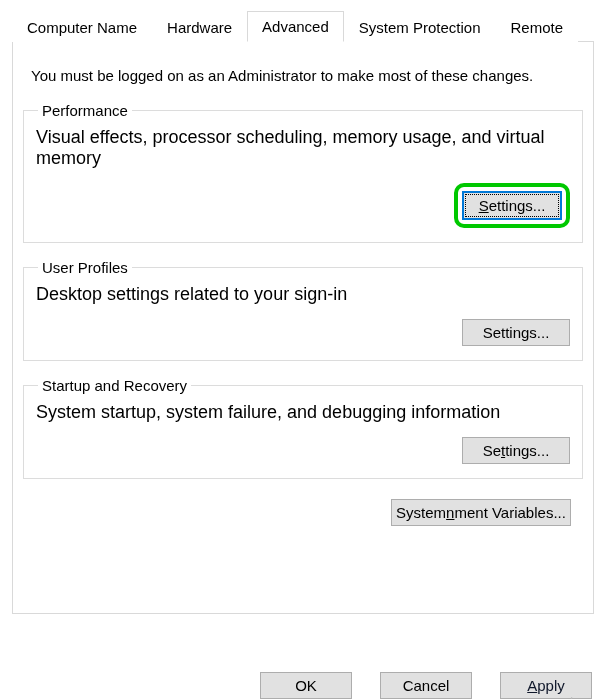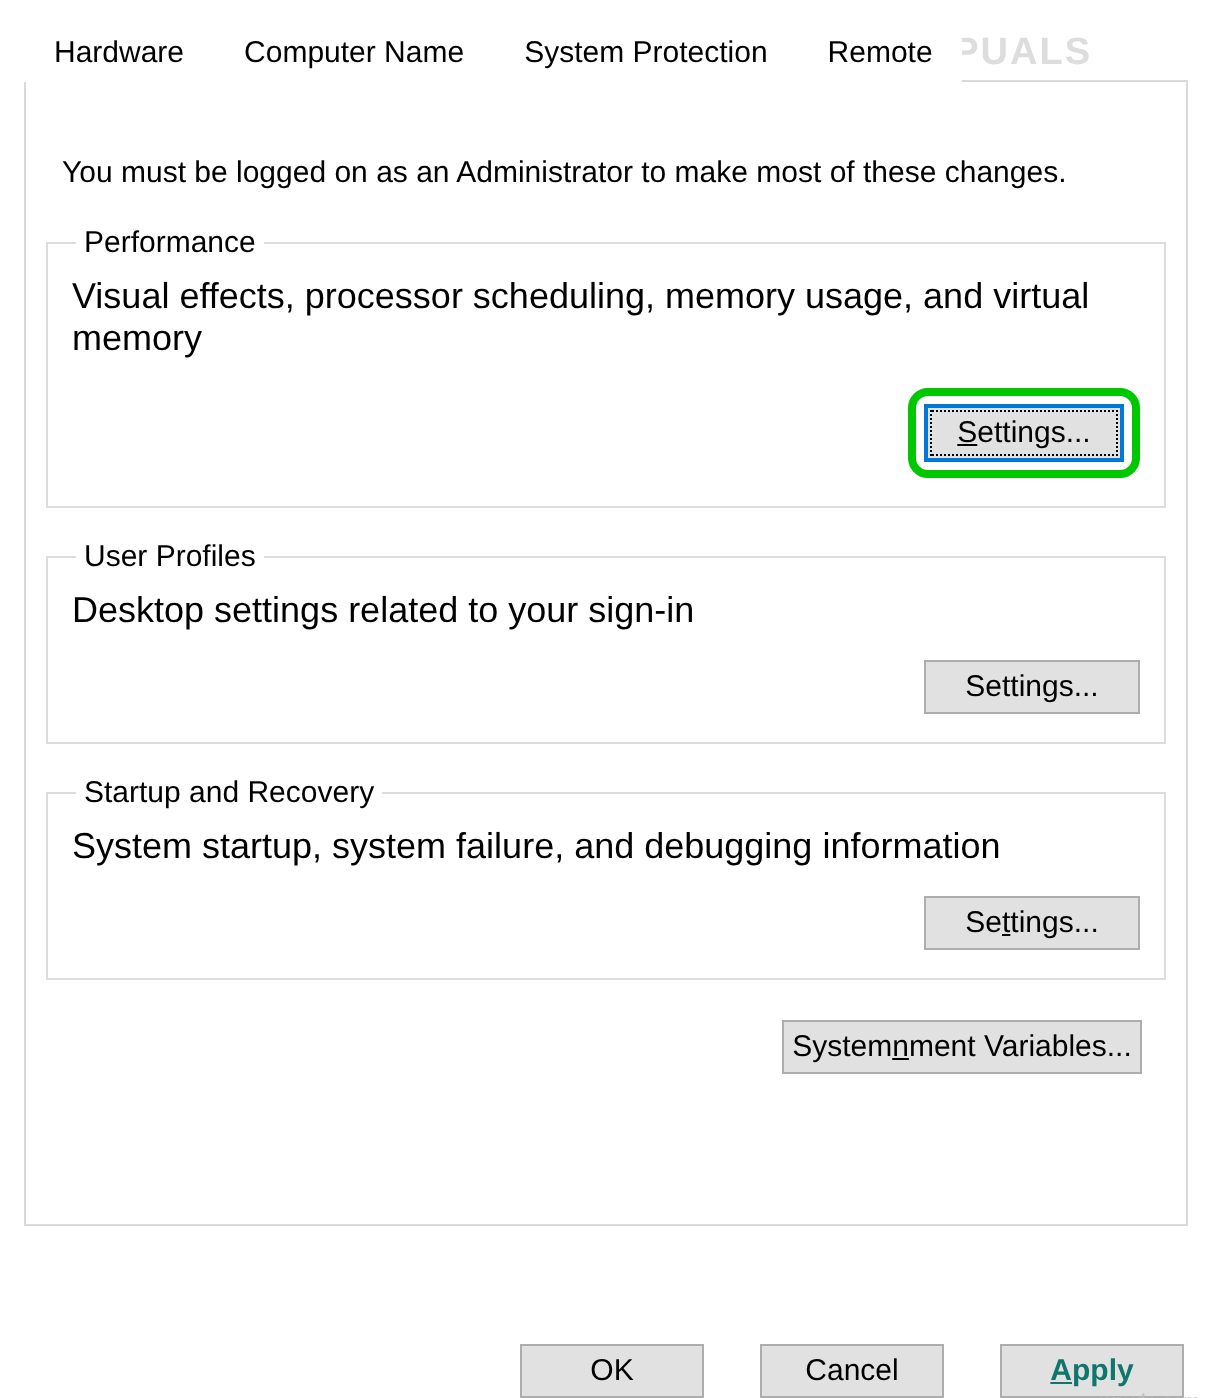--- a/index.html
+++ b/index.html
@@ -69,21 +69,21 @@
       background: #fff;
     }
     .tab-panel {
       border: 1px solid #d9d9d9;
       border-top: none;
       margin: 0 12px;
       padding: 22px 10px 18px 10px;
       height: 572px;
     }
     .admin-note {
-      margin: 15px 8px 18px 8px;
+      margin: 3px 8px 18px 8px;
       font-size: 15px;
     }
     fieldset {
       border: 1px solid #dcdcdc;
       margin: 0 0 16px 0;
       padding: 0 12px 14px 12px;
       position: relative;
     }
     legend {
       padding: 0 4px;
@@ -103,23 +103,22 @@
       background: #e1e1e1;
       border: 1px solid #adadad;
       padding: 4px 0;
       width: 108px;
       text-align: center;
       font-size: 15px;
       font-family: inherit;
       cursor: pointer;
     }
     .btn.disabled {
-      color: #0f766e;
+      color: #0f172a;
       cursor: default;
-      font-weight: bold;
     }
     .btn-wide {
       width: 180px;
     }
     .highlight-wrap {
       border: 4px solid #00c800;
       border-radius: 10px;
       padding: 4px;
       display: inline-block;
     }
@@ -173,22 +172,23 @@
   </style>
 </head>
 <body>
 
 <div class="window">
 
 
   <div class="credit-wm">APPUALS</div>
 
   <div class="tabstrip">
+    <div class="tab">Computer Name</div>
     <div class="tab">Hardware</div>
-    <div class="tab">Computer Name</div>
+    <div class="tab active">Advanced</div>
     <div class="tab">System Protection</div>
     <div class="tab">Remote</div>
   </div>
 
   <div class="tab-panel">
 
     <div class="admin-note">You must be logged on as an Administrator to make most of these changes.</div>
 
     <fieldset>
       <legend>Performance</legend>

